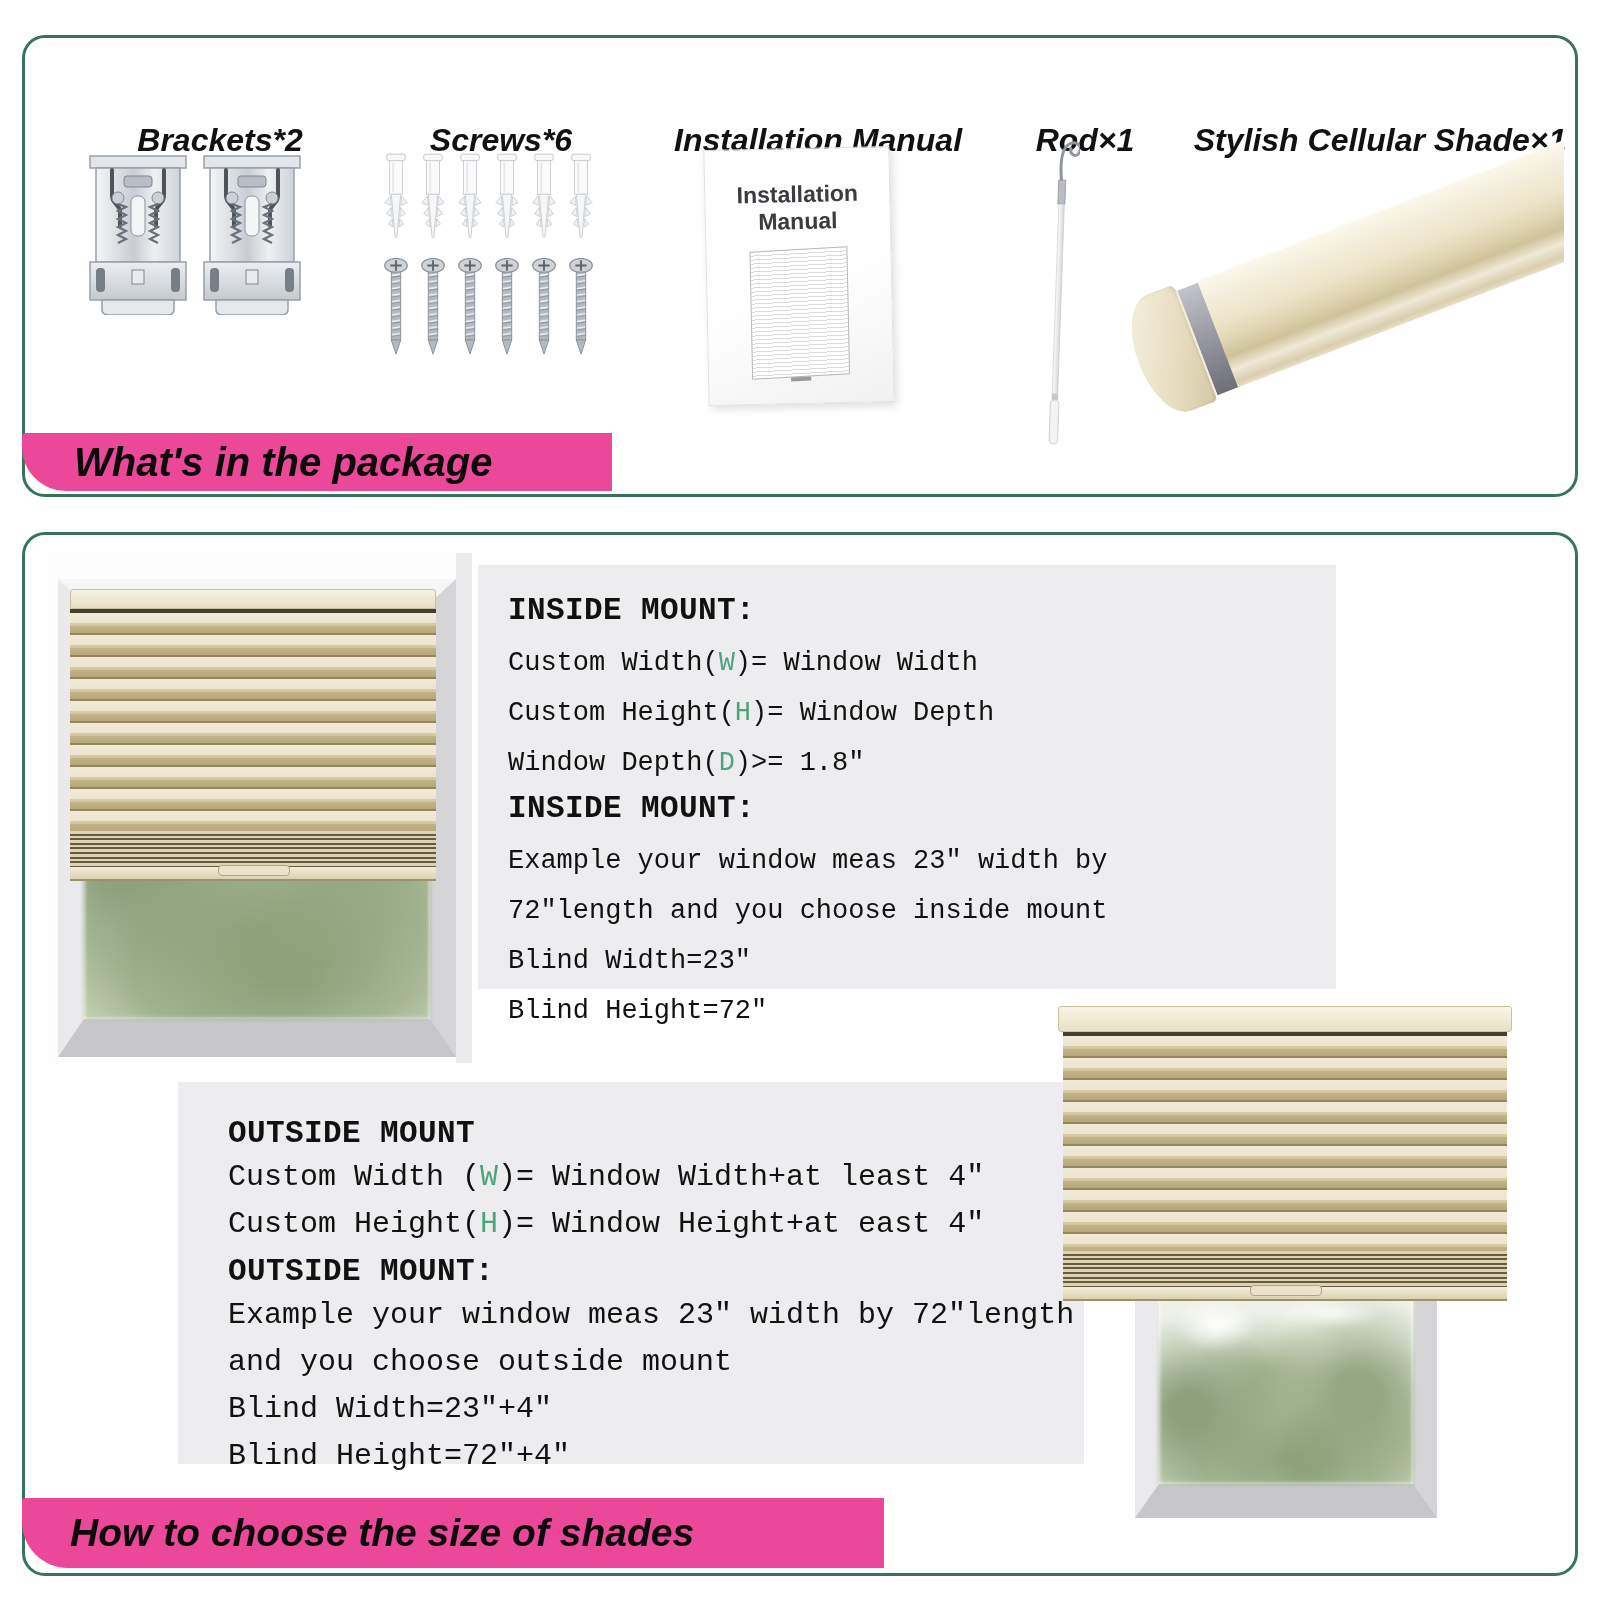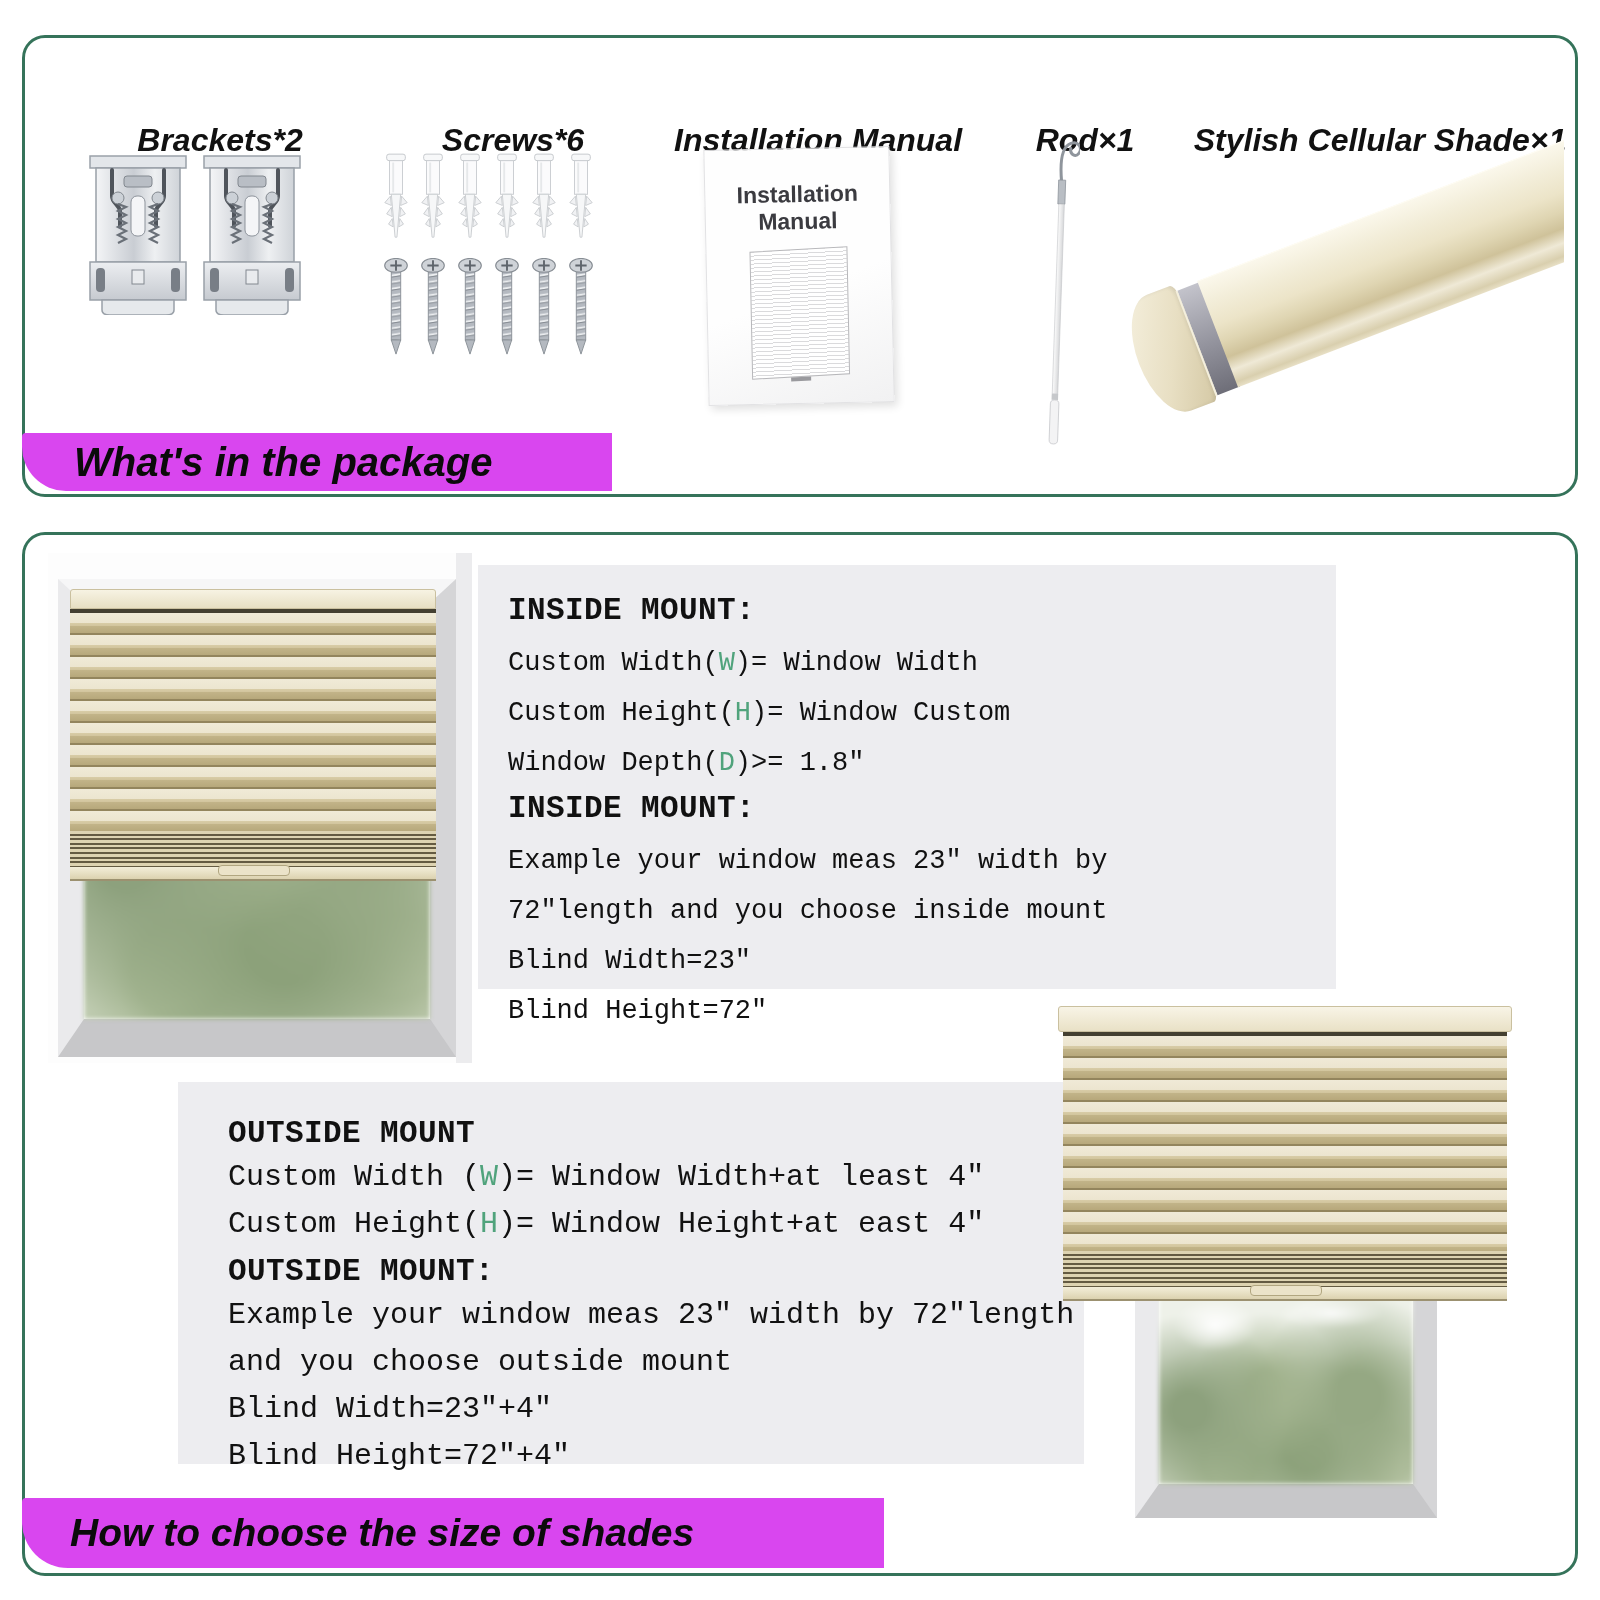--- a/index.html
+++ b/index.html
@@ -3,32 +3,32 @@
 <meta charset="utf-8">
 <style>
   html,body{margin:0;padding:0;background:#ffffff;}
   .page{position:relative;width:1600px;height:1600px;background:#ffffff;overflow:hidden;
         font-family:"Liberation Sans",sans-serif;color:#111;}
 
   
   .gbox{position:absolute;border:3px solid #35735a;border-radius:23px;background:#fff;}
   .box-top{left:22px;top:35px;width:1550px;height:456px;}
   .box-bottom{left:22px;top:532px;width:1550px;height:1038px;}
-  .banner{position:absolute;background:#d946ef;color:#0b0b0b;
+  .banner{position:absolute;background:#ec4899;color:#0b0b0b;
           font-weight:700;font-style:italic;z-index:6;}
   .banner-top{left:22px;top:433px;width:590px;height:58px;border-radius:4px 0 0 44px;
               font-size:40px;line-height:58px;padding-left:52px;box-sizing:border-box;}
   .banner-bottom{left:22px;top:1498px;width:862px;height:70px;border-radius:4px 0 0 46px;
               font-size:39px;line-height:70px;padding-left:48px;box-sizing:border-box;}
 
   
   .itemlabel{position:absolute;top:84px;font-size:32px;font-weight:700;font-style:italic;
              text-align:center;white-space:nowrap;}
   .lab-brackets{left:55px;width:280px;}
-  .lab-screws{left:348px;width:280px;}
+  .lab-screws{left:336px;width:280px;}
   .lab-manual{left:593px;width:400px;}
   .lab-rod{left:940px;width:240px;}
   .lab-shade{left:1135px;width:440px;}
 
   
   .bracket-svg{position:absolute;top:150px;width:100px;height:165px;}
   .bracket-1{left:88px;} .bracket-2{left:202px;}
   .screws-wrap{position:absolute;left:382px;top:152px;width:230px;height:300px;}
   .anchor-svg{position:absolute;top:0;width:28px;height:92px;}
   .screw-svg{position:absolute;top:106px;width:26px;height:98px;}
@@ -261,21 +261,21 @@
     </div>
   </div>
 
   <div class="banner banner-top">What's in the package</div>
 
   <section class="gbox box-bottom"></section>
 
   <div class="panel panel-inside">
     <p class="h">INSIDE MOUNT:</p>
     <p class="t"><span>Custom Width(</span><span class="g">W</span><span>)= Window Width</span></p>
-    <p class="t"><span>Custom Height(</span><span class="g">H</span><span>)= Window Custom</span></p>
+    <p class="t"><span>Custom Height(</span><span class="g">H</span><span>)= Window Depth</span></p>
     <p class="t"><span>Window Depth(</span><span class="g">D</span><span>)&gt;= 1.8"</span></p>
     <p class="h">INSIDE MOUNT:</p>
     <p class="t">Example your window meas 23" width by</p>
     <p class="t">72"length and you choose inside mount</p>
     <p class="t">Blind Width=23"</p>
     <p class="t">Blind Height=72"</p>
   </div>
 
   <div class="panel panel-outside">
     <p class="h">OUTSIDE MOUNT</p>

